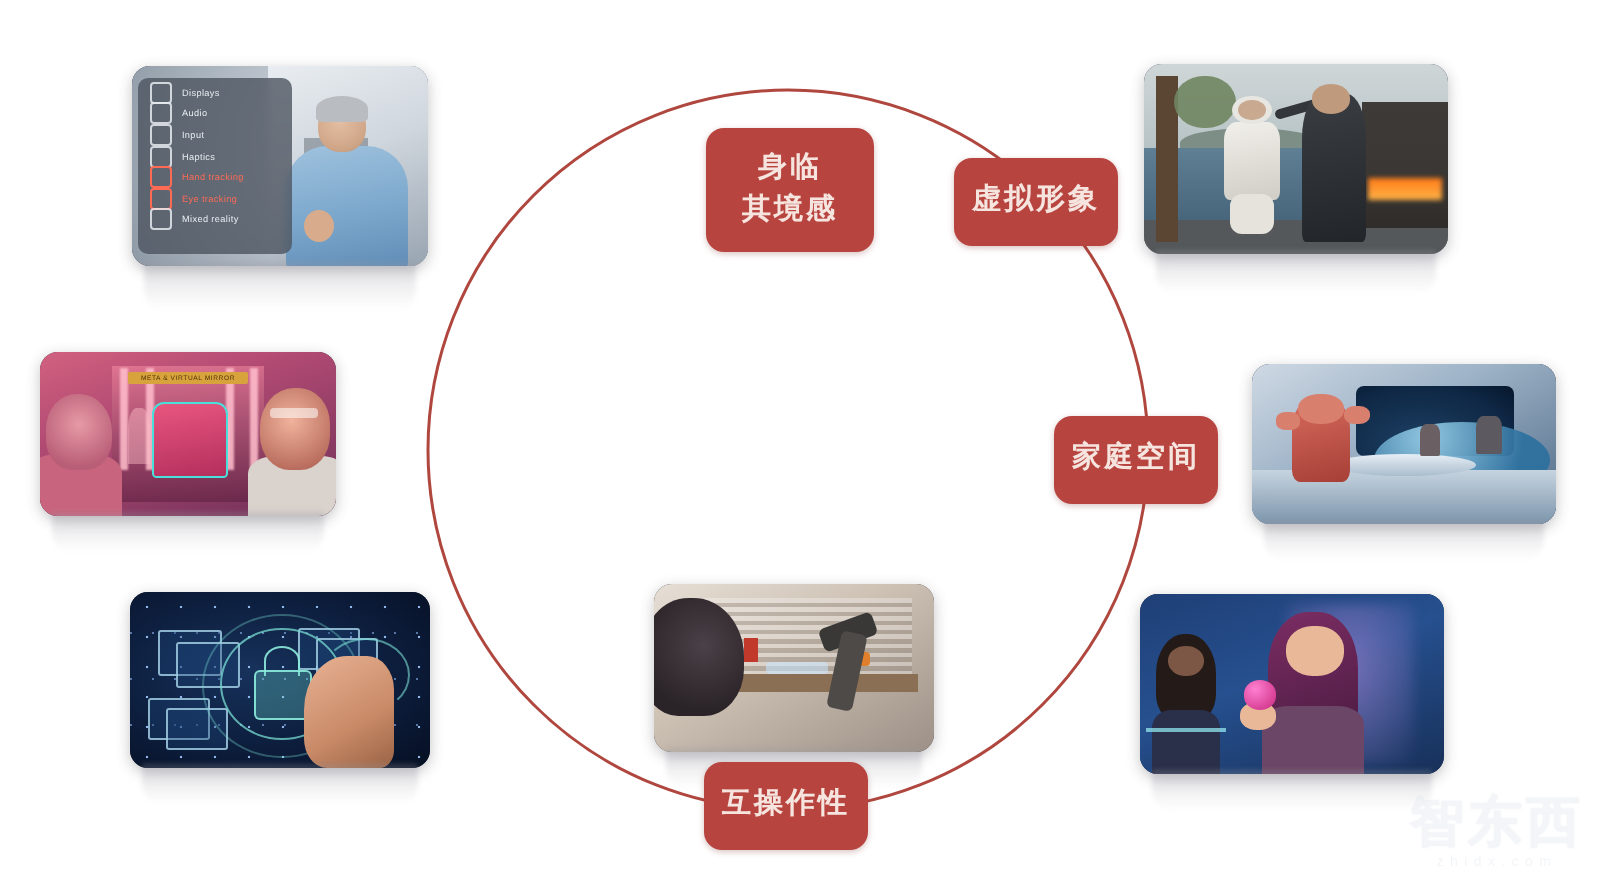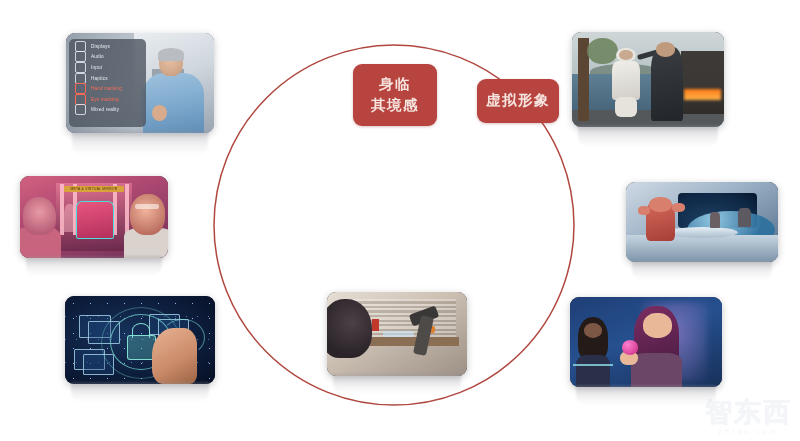--- a/index.html
+++ b/index.html
@@ -490,22 +490,28 @@
 
   <div class="node" style="left:353px; top:24px; width:84px; height:62px;margin-top:40px;">
     <span>身临</span>
     <span>其境感</span>
   </div>
 
   <div class="node" style="left:477px; top:79px; width:82px; height:44px;">
     <span>虚拟形象</span>
   </div>
 
-
-
+  <div class="node" style="left:527px; top:208px; width:82px; height:44px;">
+    <span>家庭空间</span>
+  </div>
+
+
+  <div class="node" style="left:352px; top:381px; width:82px; height:44px;">
+    <span>互操作性</span>
+  </div>
 
 
 
 
   <div class="watermark">
     <div class="wm-cn">智东西</div>
     <div class="wm-en">zhidx.com</div>
   </div>
 
 </div>

